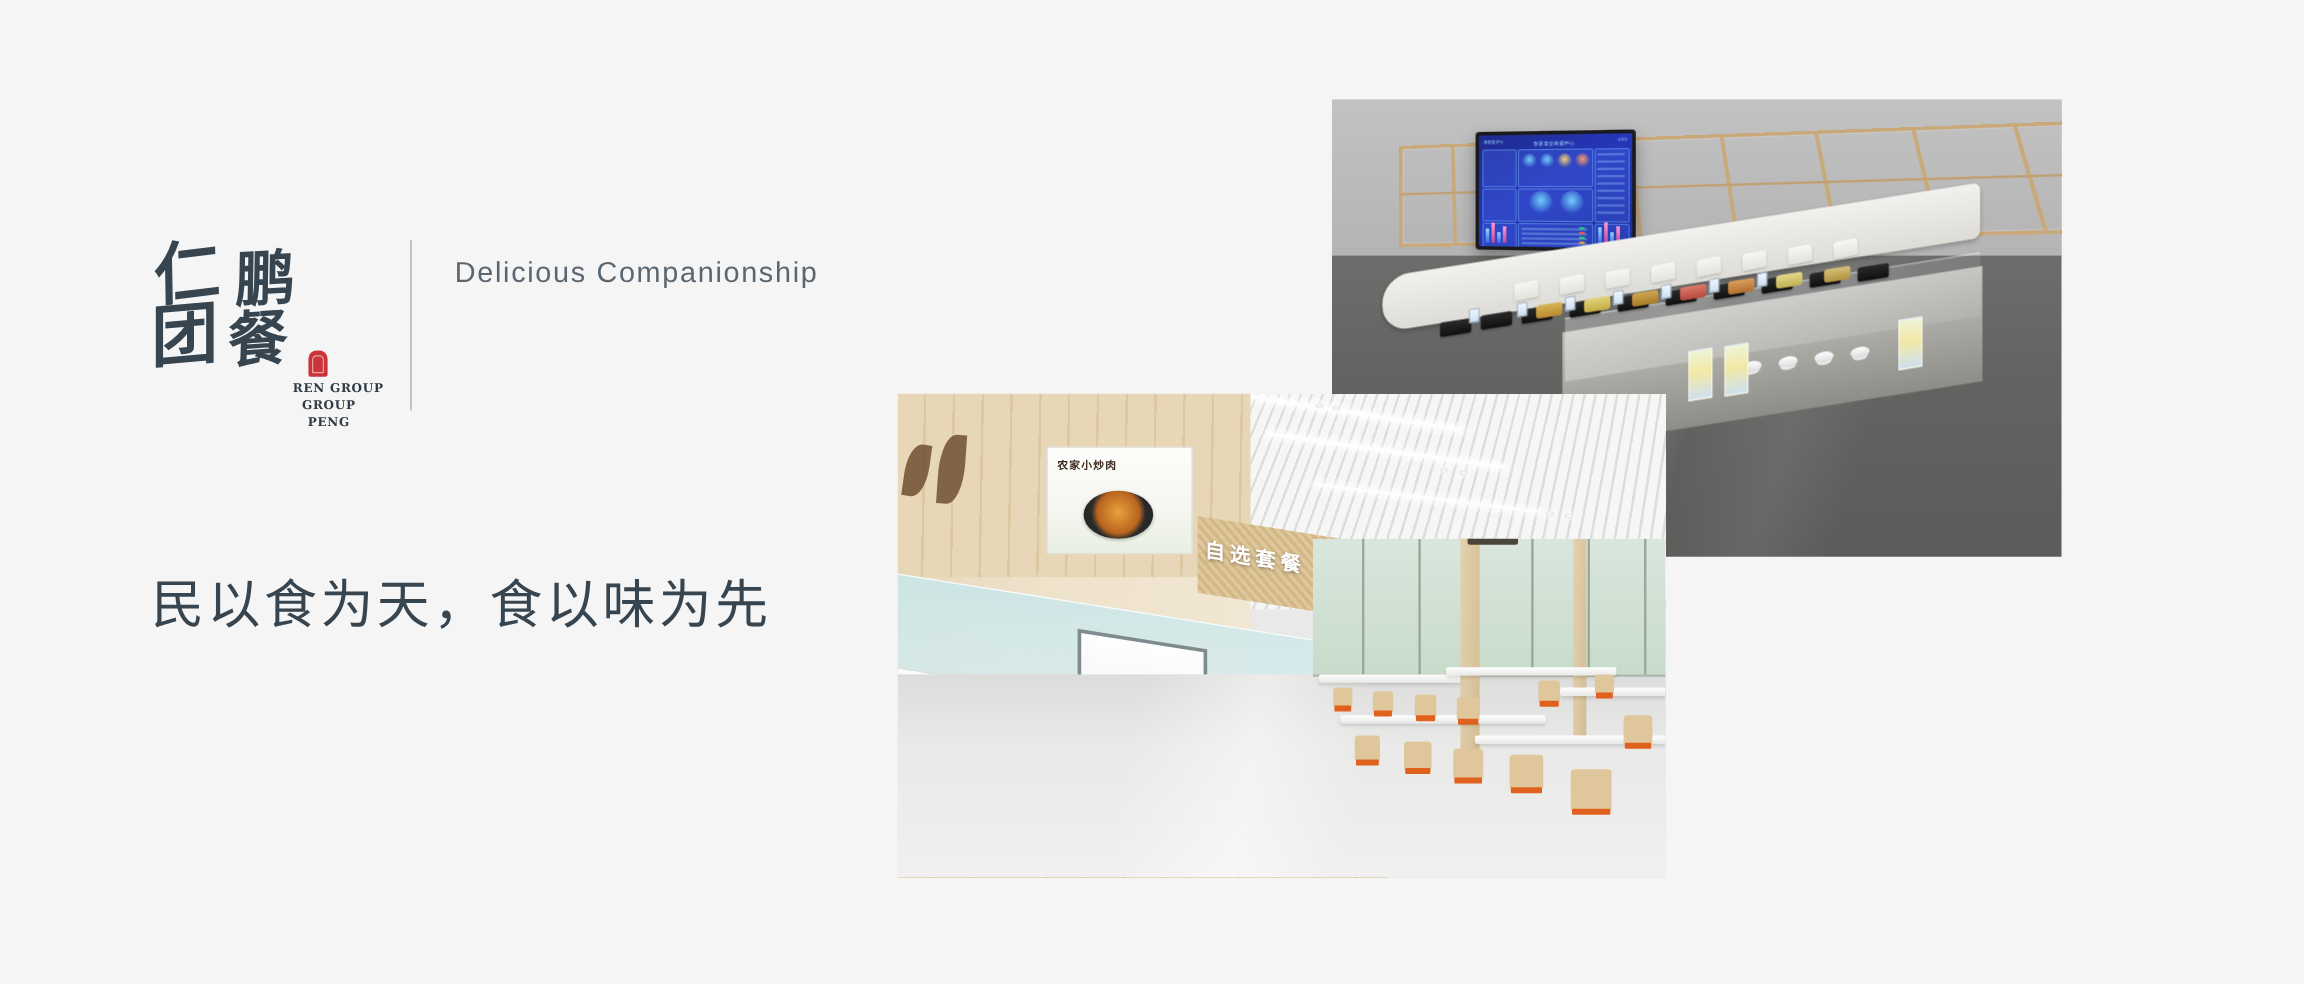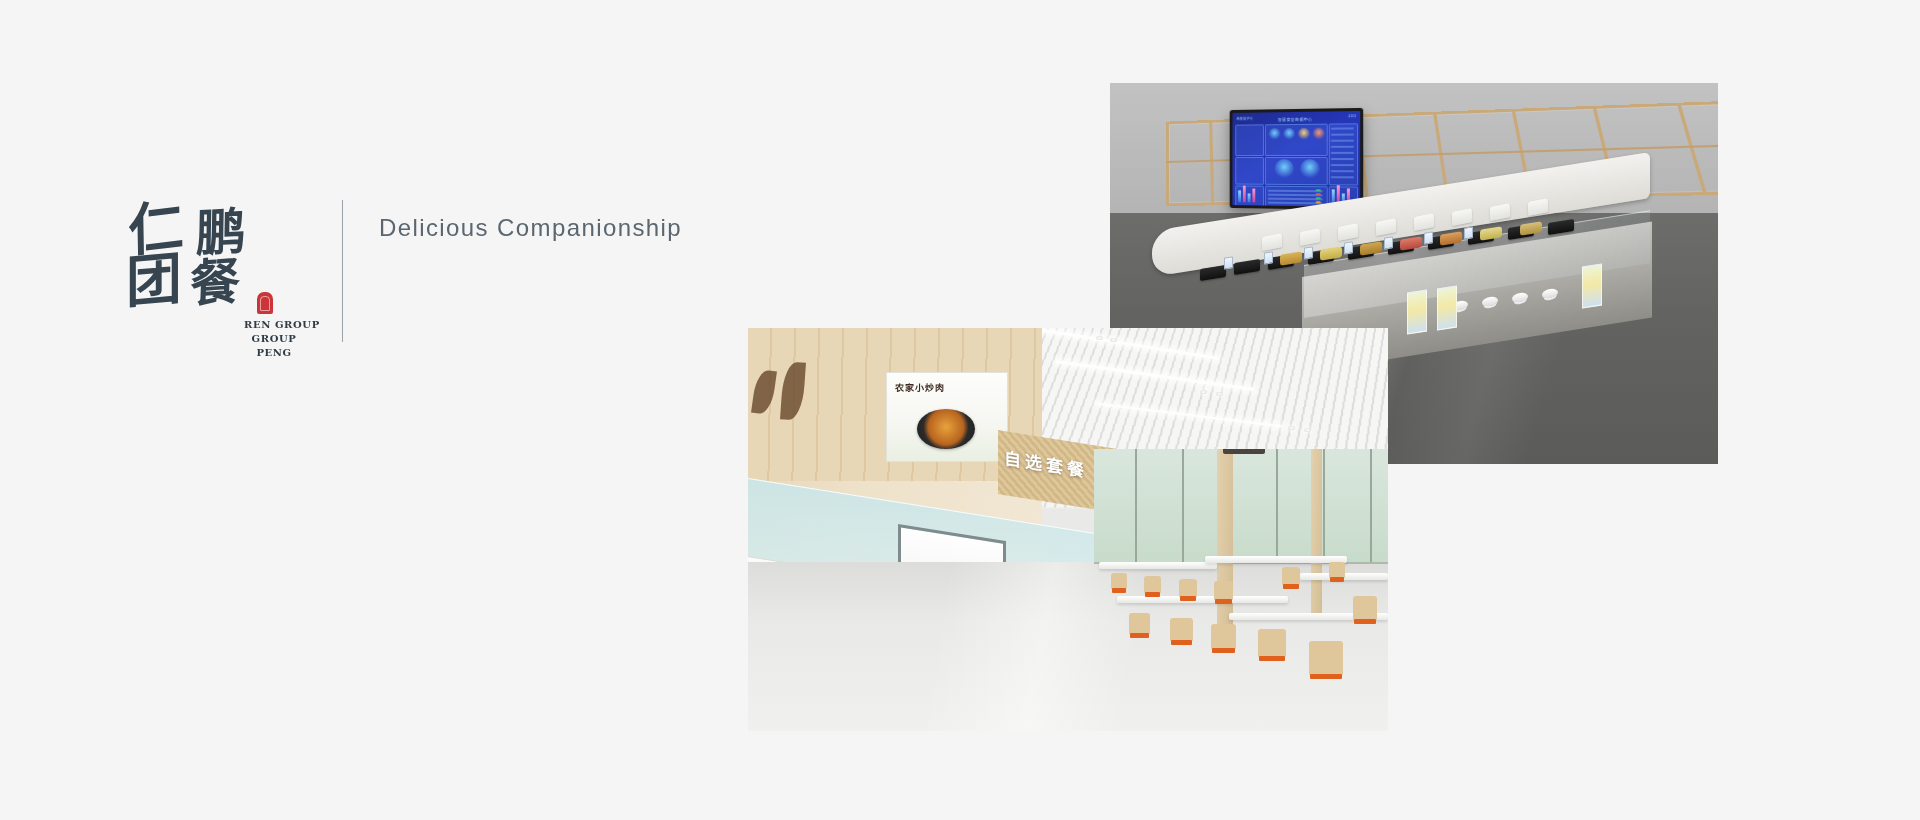--- a/index.html
+++ b/index.html
@@ -316,21 +316,21 @@
     position: absolute; left: 0; top: 0; width: 100%; height: 38%;
     background: repeating-linear-gradient(91deg,
       #e8d7b6 0px, #e8d7b6 22px, #ddc8a2 22px, #ddc8a2 24px);
   }
   .ip-leaf {
     position: absolute; background: #6f4f33; opacity: .85;
   }
   .ip-leaf.a { left: 6px;  top: 42px; width: 20px; height: 44px; border-radius: 60% 0 60% 0; transform: rotate(8deg); }
   .ip-leaf.b { left: 34px; top: 34px; width: 22px; height: 58px; border-radius: 60% 0 60% 0; transform: rotate(4deg); }
   .ip-menu-poster {
-    position: absolute; left: 138px; top: 44px; width: 120px; height: 88px;
+    position: absolute; left: 124px; top: 44px; width: 120px; height: 88px;
     background: linear-gradient(#fdfdfb 0%, #f6f7f2 55%, #e9efe2 100%);
     border: 1px solid #e2e2dc;
     overflow: hidden;
   }
   .ip-menu-title {
     position: absolute; left: 8px; top: 8px; color: #3c2a20;
     font-size: 9px; font-weight: 700; letter-spacing: 1px;
   }
   .ip-menu-bowl {
     position: absolute; left: 30px; top: 36px; width: 58px; height: 40px;
@@ -454,20 +454,21 @@
       </div>
     </div>
 
     <div class="divider"></div>
 
     <div class="slogan-wrap">
       <div class="slogan-en">Delicious Companionship</div>
     </div>
   </div>
 
+  <div class="tagline">民以食为天，食以味为先</div>
 
   <div class="render-photo">
     <div class="rp-wall"></div>
     <div class="rp-floor"></div>
     <div class="rp-floor-sheen"></div>
 
     <div class="pergola">
       <i style="left:8%"></i>
         <i style="left:22%"></i>
         <i style="left:36%"></i>

